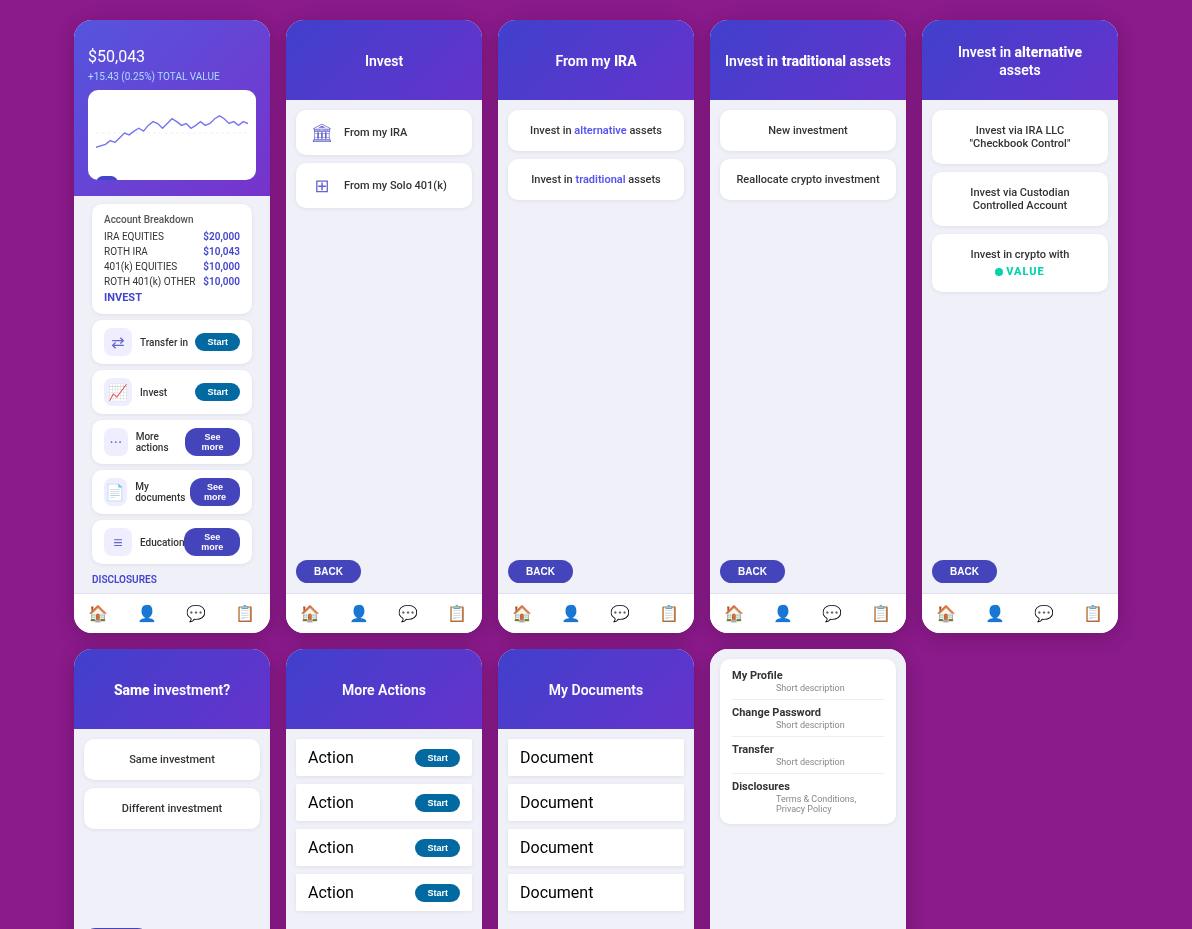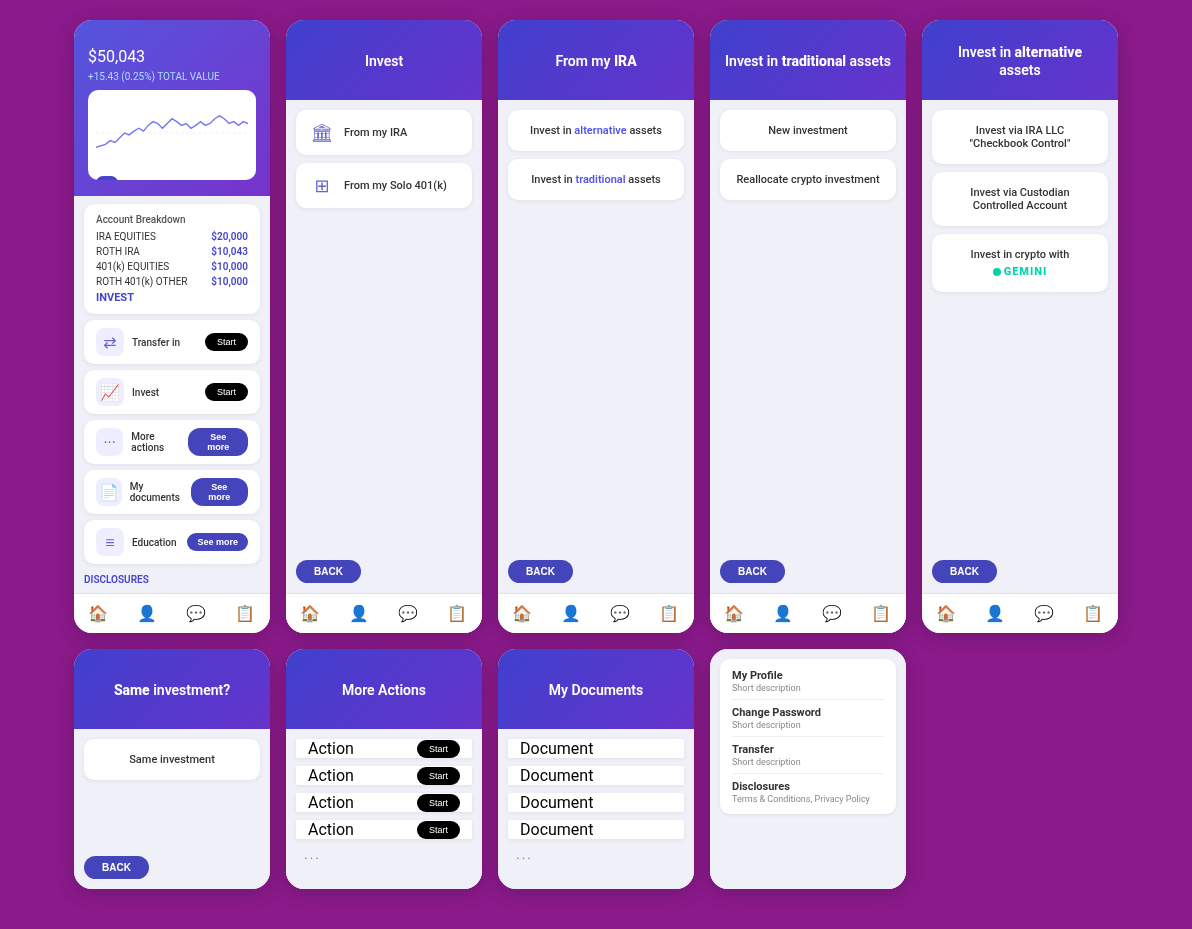--- a/index.html
+++ b/index.html
@@ -145,21 +145,21 @@
       background: transparent;
       color: #6666aa;
       font-weight: 500;
     }
     .time-btn.active {
       background: #4444cc;
       color: white;
     }
     .dashboard-body {
       flex: 1;
-      padding: 8px 10px;
+      padding: 8px 18px;
       display: flex;
       flex-direction: column;
       gap: 6px;
       background: #f0f0f8;
     }
     .account-breakdown {
       background: white;
       border-radius: 10px;
       padding: 10px 12px;
       box-shadow: 0 1px 4px rgba(0,0,0,0.07);
@@ -212,27 +212,27 @@
       display: flex;
       align-items: center;
       justify-content: center;
     }
     .action-label {
       font-size: 10px;
       color: #333;
       font-weight: 500;
     }
     .btn-start {
-      background: #000000;
+      background: #0369a1;
       color: white;
       border: none;
       border-radius: 12px;
       padding: 4px 12px;
       font-size: 9px;
-      font-weight: 400;
+      font-weight: 700;
       cursor: pointer;
     }
     .btn-seemore {
       background: #4444bb;
       color: white;
       border: none;
       border-radius: 12px;
       padding: 4px 10px;
       font-size: 9px;
       font-weight: 700;
@@ -253,21 +253,21 @@
       text-align: center;
       justify-content: center;
       font-size: 11px;
       color: #333;
       font-weight: 500;
       padding: 14px;
     }
     .more-actions-row {
       background: white;
       border-radius: 2px;
-      padding: 0 12px;
+      padding: 9px 12px;
       display: flex;
       align-items: center;
       justify-content: space-between;
       box-shadow: 0 1px 4px rgba(0,0,0,0.07);
     }
     .dots {
       color: #888;
       font-size: 14px;
       padding: 4px 8px;
       letter-spacing: 2px;
@@ -280,20 +280,21 @@
     }
     .profile-name {
       font-size: 11px;
       font-weight: 700;
       color: #333;
     }
     .profile-desc {
       font-size: 9px;
       color: #888;
       margin-top: 1px;
+      margin-left: 44px;
     }
     .profile-divider {
       height: 1px;
       background: #eee;
       margin: 6px 0;
     }
     .gemini-logo {
       display: inline-flex;
       align-items: center;
       gap: 3px;
@@ -477,21 +478,21 @@
       <div class="card-item card-item-center">
         <span>Invest via IRA LLC "Checkbook Control"</span>
       </div>
       <div class="card-item card-item-center">
         <span>Invest via Custodian Controlled Account</span>
       </div>
       <div class="card-item card-item-center" style="flex-direction:column; gap:4px;">
         <span>Invest in crypto with</span>
         <div class="gemini-logo">
           <div class="gemini-dot"></div>
-          <span style="color:#00d4aa; font-weight:800; font-size:11px; letter-spacing:1px;">GEMINI</span>
+          <span style="color:#00d4aa; font-weight:800; font-size:11px; letter-spacing:1px;">VALUE</span>
         </div>
       </div>
       <div style="flex:1"></div>
       <button class="btn-back">BACK</button>
     </div>
     <div class="phone-footer">
       <span class="footer-icon">🏠</span>
       <span class="footer-icon">👤</span>
       <span class="footer-icon">💬</span>
       <span class="footer-icon">📋</span>
@@ -499,20 +500,23 @@
   </div>
 
   <div class="phone-card">
     <div class="phone-header">
       <h2><strong>Same</strong> investment?</h2>
     </div>
     <div class="phone-body">
       <div class="card-item card-item-center">
         <span>Same investment</span>
       </div>
+      <div class="card-item card-item-center">
+        <span>Different investment</span>
+      </div>
       <div style="flex:1"></div>
       <button class="btn-back">BACK</button>
     </div>
 
   </div>
 
   <div class="phone-card">
     <div class="phone-header">
       <h2>More Actions</h2>
     </div>

